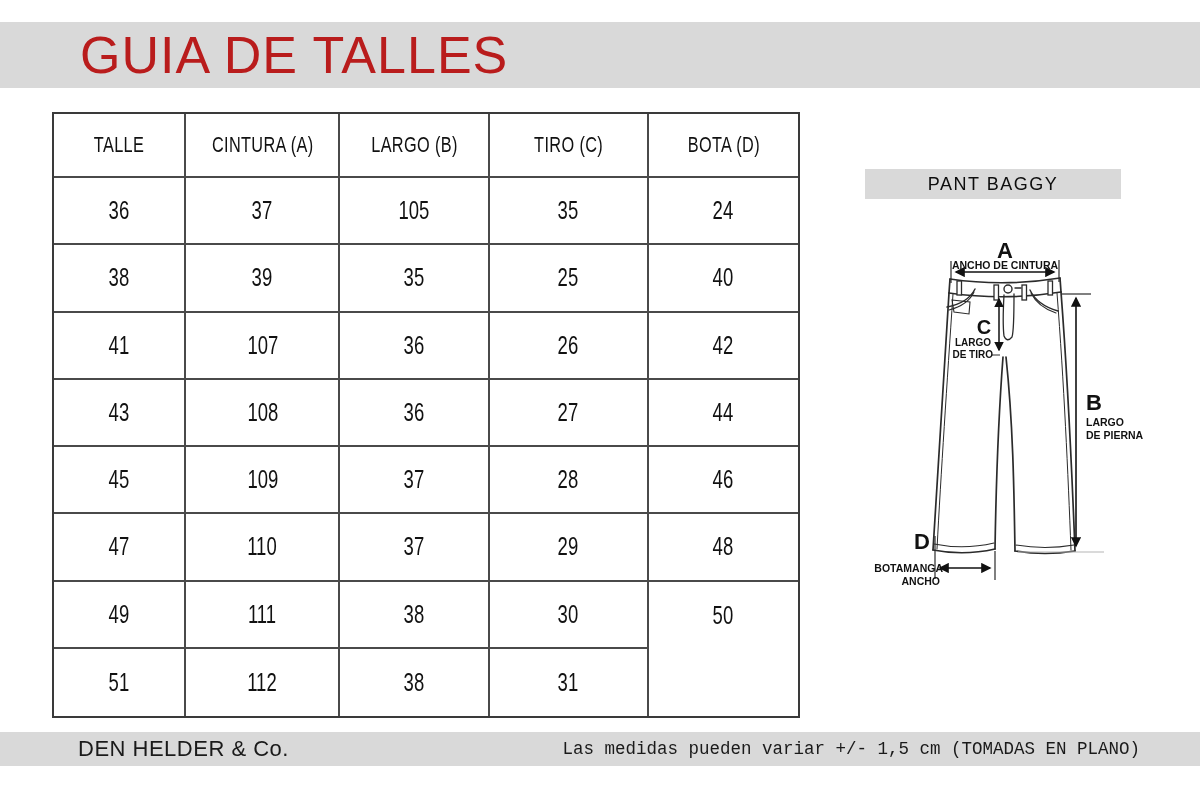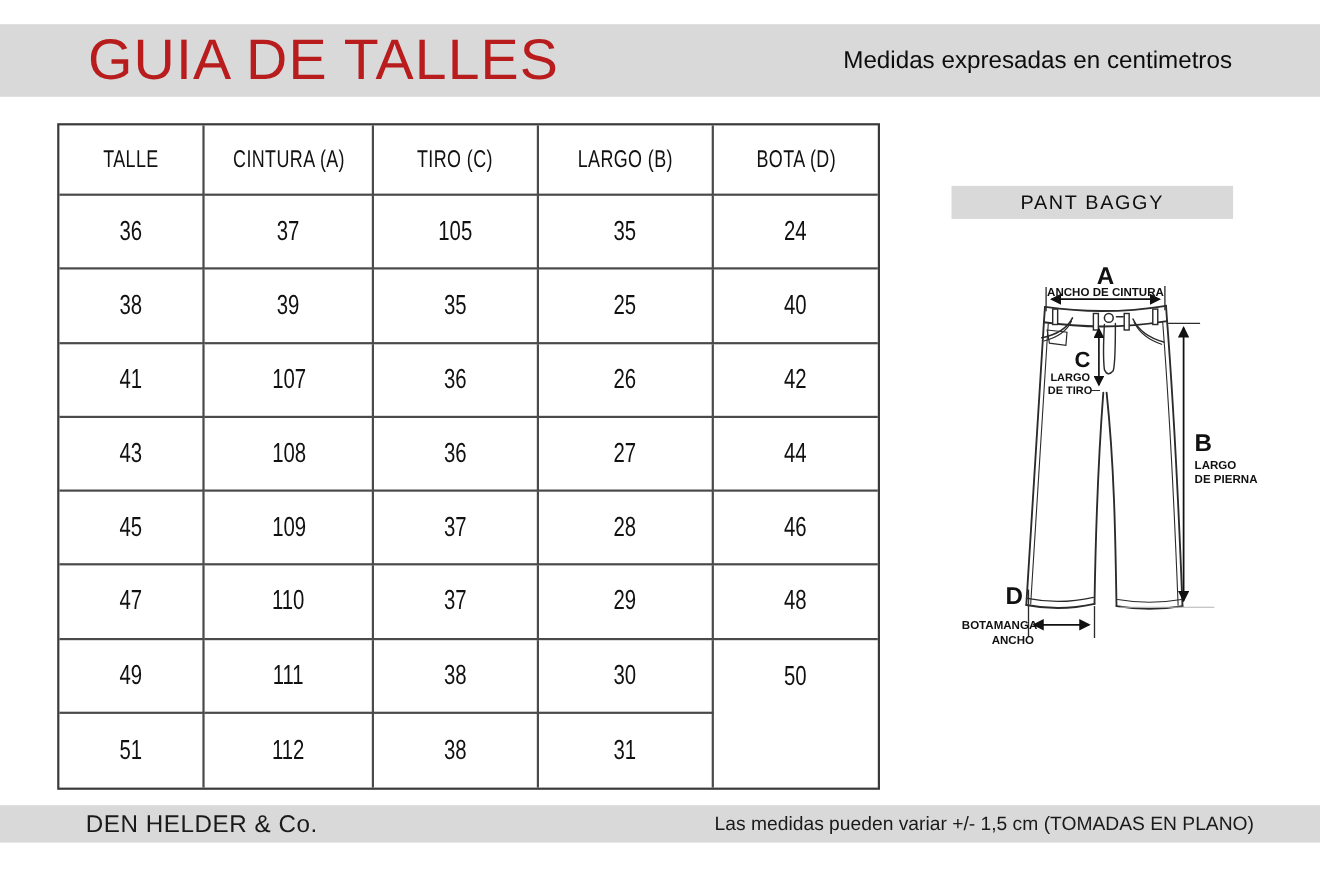--- a/index.html
+++ b/index.html
@@ -59,45 +59,44 @@
     position:absolute; top:732px; left:0; width:1200px; height:34px;
     background:#d9d9d9;
     padding-left:28px;
   }
   .brand {
     position:absolute; left:78px; top:50%; transform:translateY(-50%);
     font-size:22px; letter-spacing:0.5px; color:#1a1a1a; white-space:nowrap;
   }
   .note {
     position:absolute; right:88px; top:50%; transform:translateY(-50%);
-    font-size:17.5px; color:#1a1a1a; white-space:nowrap;
+    font-size:17.5px; color:#1a1a1a; white-space:nowrap;font-family:Liberation Mono, monospace;
   }
 </style>
 </head>
 <body>
 
 <div class="page">
 
   <header class="topbar">
     <div class="title">GUIA DE TALLES</div>
-    <div class="subtitle">Medidas expresadas en centimetros</div>
   </header>
 
   <div class="size-table">
     <div class="th">
       <span class="cond">TALLE</span>
     </div>
     <div class="th">
       <span class="cond">CINTURA (A)</span>
     </div>
     <div class="th">
+      <span class="cond">LARGO (B)</span>
+    </div>
+    <div class="th">
       <span class="cond">TIRO (C)</span>
-    </div>
-    <div class="th">
-      <span class="cond">LARGO (B)</span>
     </div>
     <div class="th">
       <span class="cond">BOTA (D)</span>
     </div>
 
   <div>
         <span class="cond">36</span>
       </div>
       <div>
         <span class="cond">37</span>

